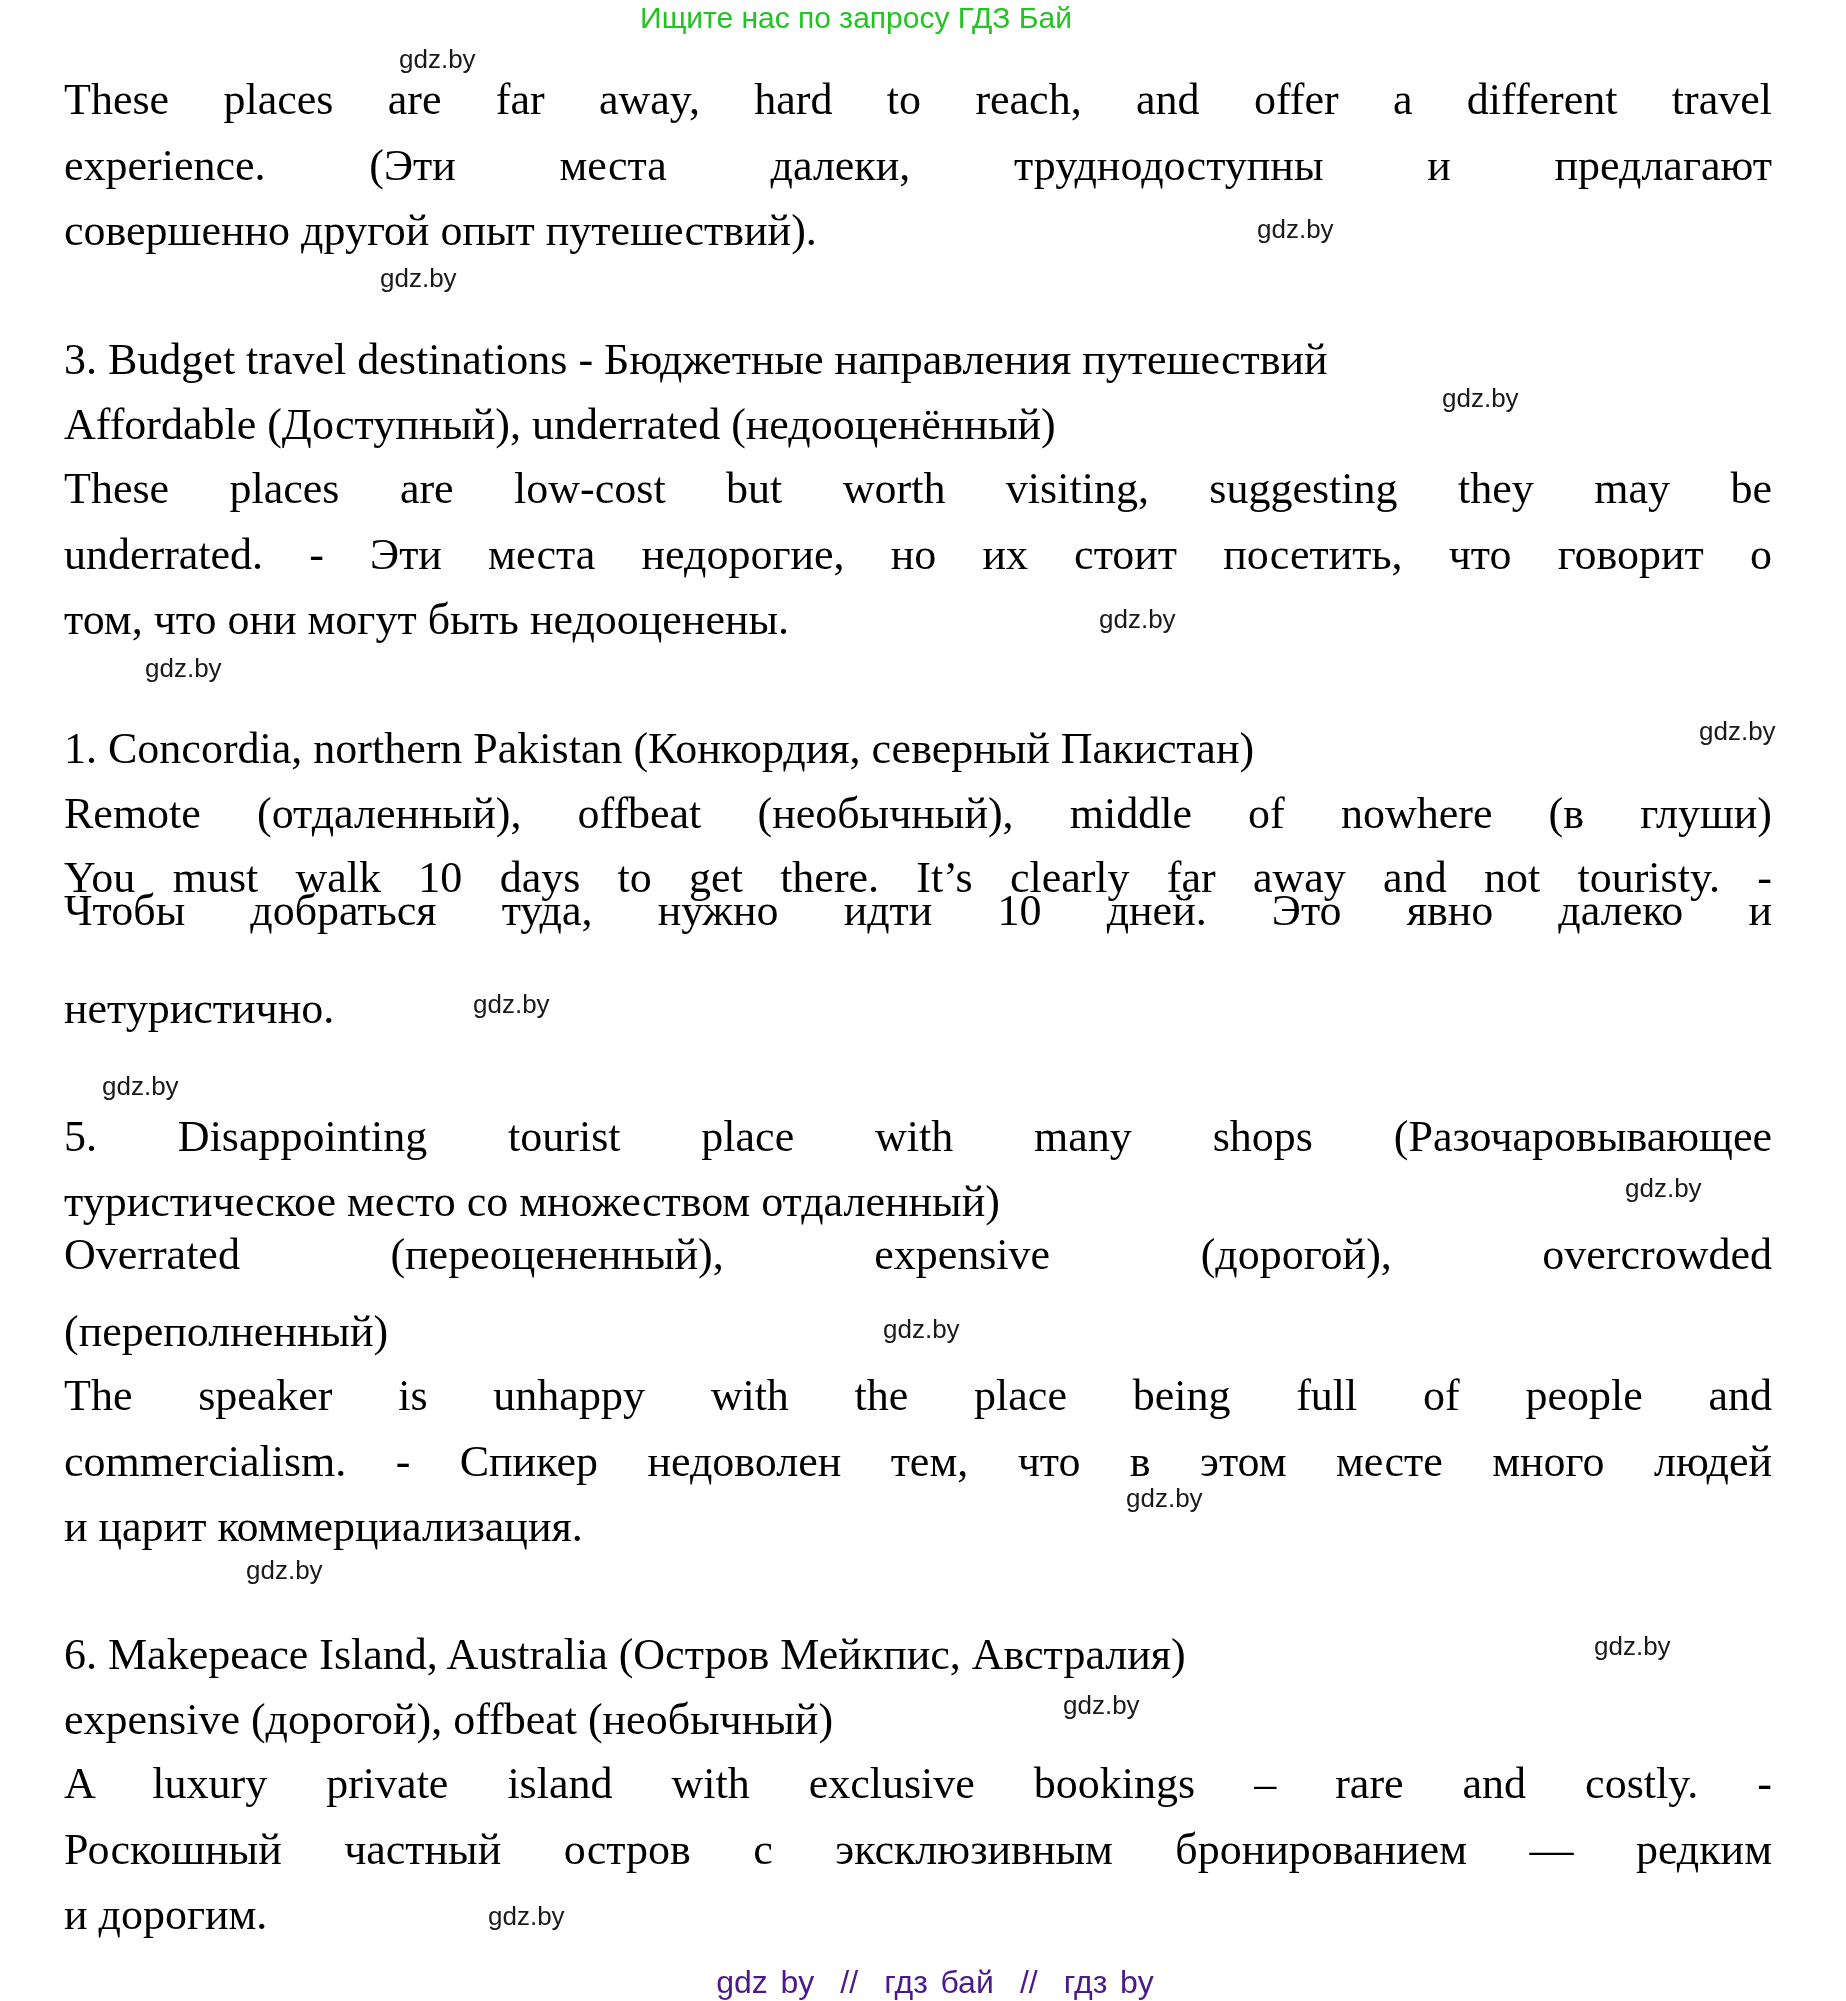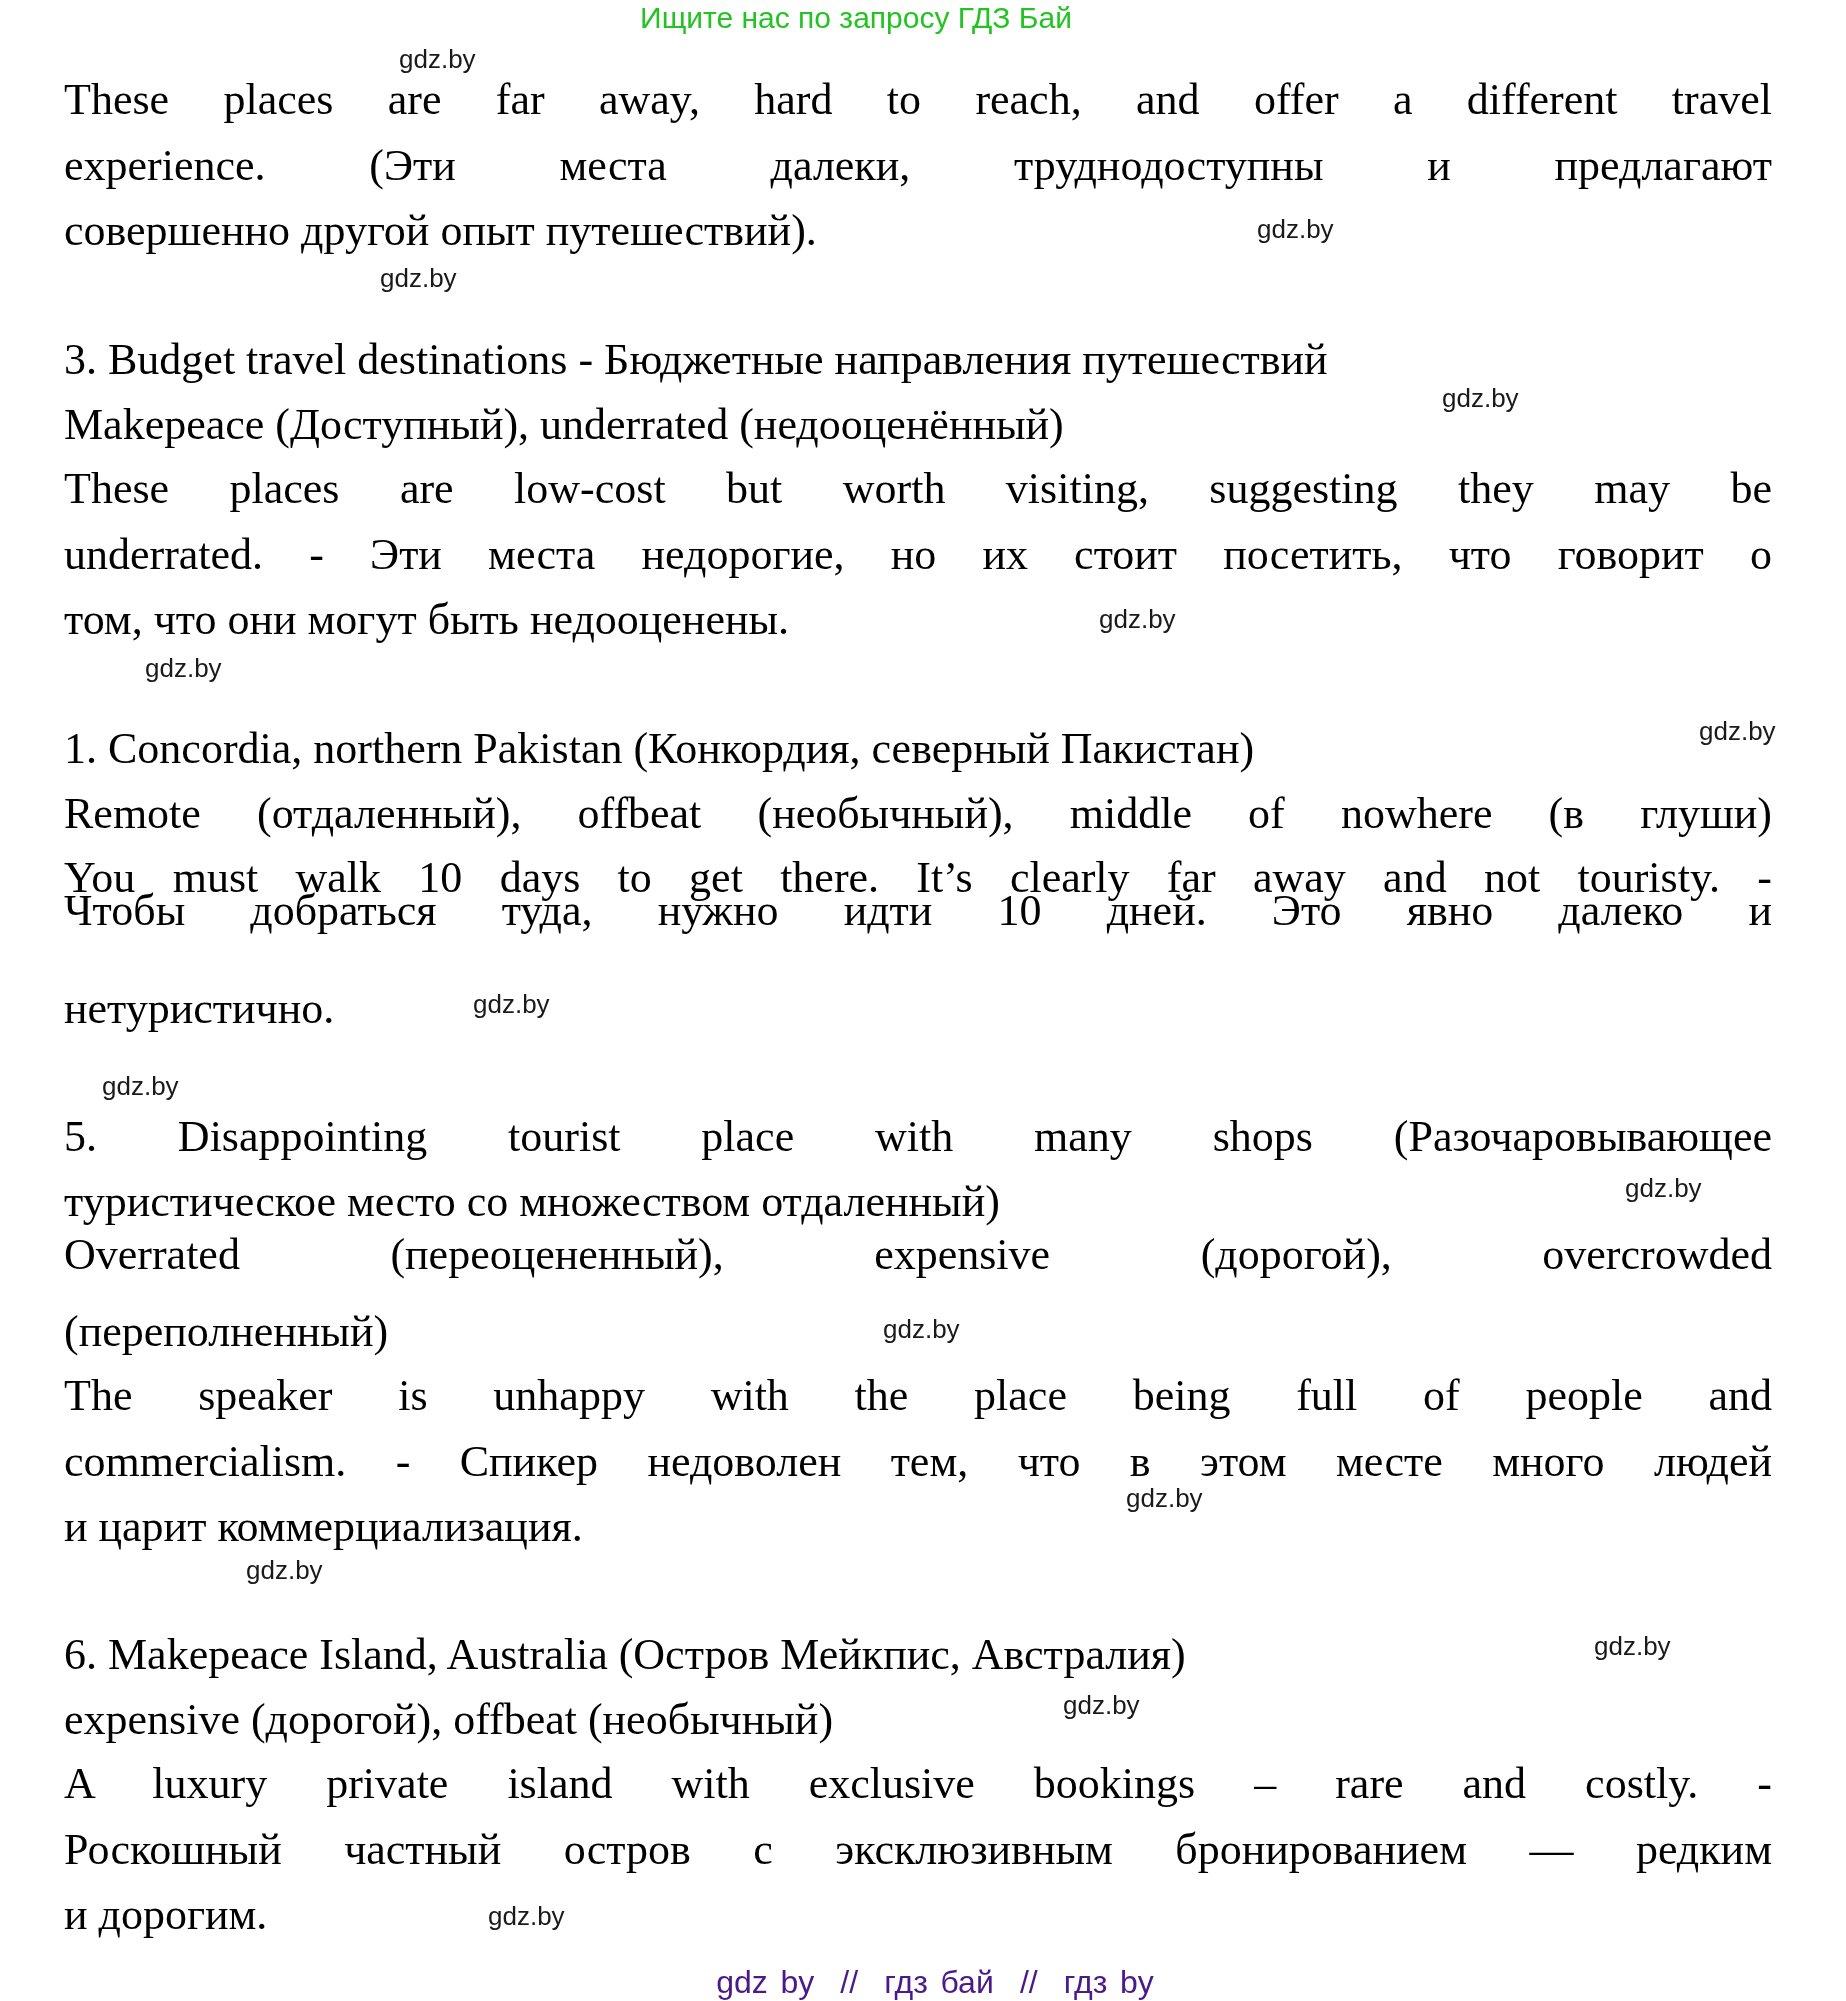--- a/index.html
+++ b/index.html
@@ -18,21 +18,21 @@
 </head>
 <body>
 
 <div class="top-banner">Ищите нас по запросу ГДЗ Бай</div>
 
 <div class="line just" style="top:67px">These places are far away, hard to reach, and offer a different travel</div>
 <div class="line just" style="top:133px">experience. (Эти места далеки, труднодоступны и предлагают</div>
 <div class="line" style="top:198px">совершенно другой опыт путешествий).</div>
 
 <div class="line" style="top:327px">3. Budget travel destinations - Бюджетные направления путешествий</div>
-<div class="line" style="top:392px">Makepeace (Доступный), underrated (недооценённый)</div>
+<div class="line" style="top:392px">Affordable (Доступный), underrated (недооценённый)</div>
 <div class="line just" style="top:456px">These places are low-cost but worth visiting, suggesting they may be</div>
 <div class="line just" style="top:522px">underrated. - Эти места недорогие, но их стоит посетить, что говорит о</div>
 <div class="line" style="top:587px">том, что они могут быть недооценены.</div>
 
 <div class="line" style="top:716px">1. Concordia, northern Pakistan (Конкордия, северный Пакистан)</div>
 <div class="line just" style="top:781px">Remote (отдаленный), offbeat (необычный), middle of nowhere (в глуши)</div>
 <div class="line just" style="top:845px">You must walk 10 days to get there. It’s clearly far away and not touristy. -</div>
 <div class="line just" style="top:878px">Чтобы добраться туда, нужно идти 10 дней. Это явно далеко и</div>
 <div class="line" style="top:976px">нетуристично.</div>
 

